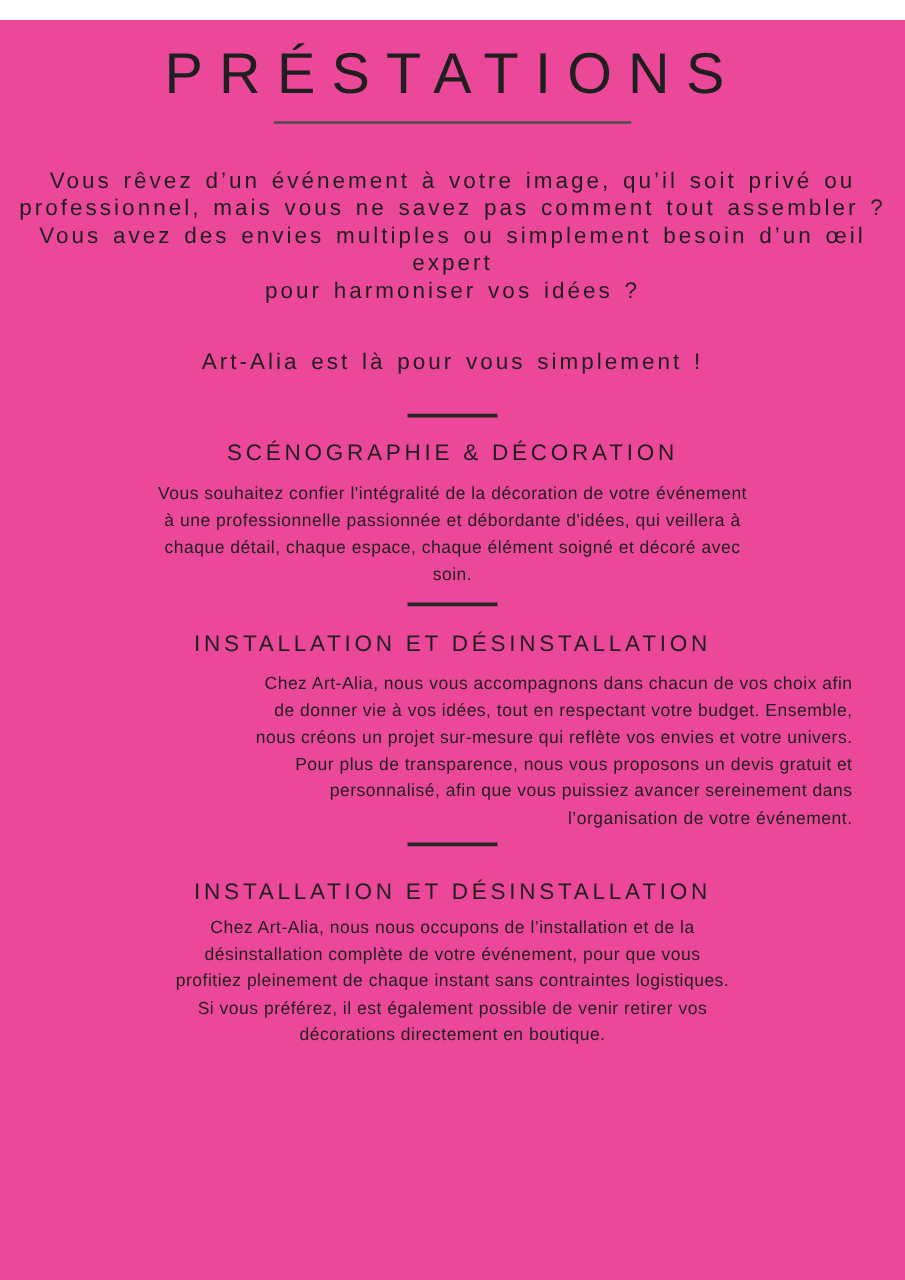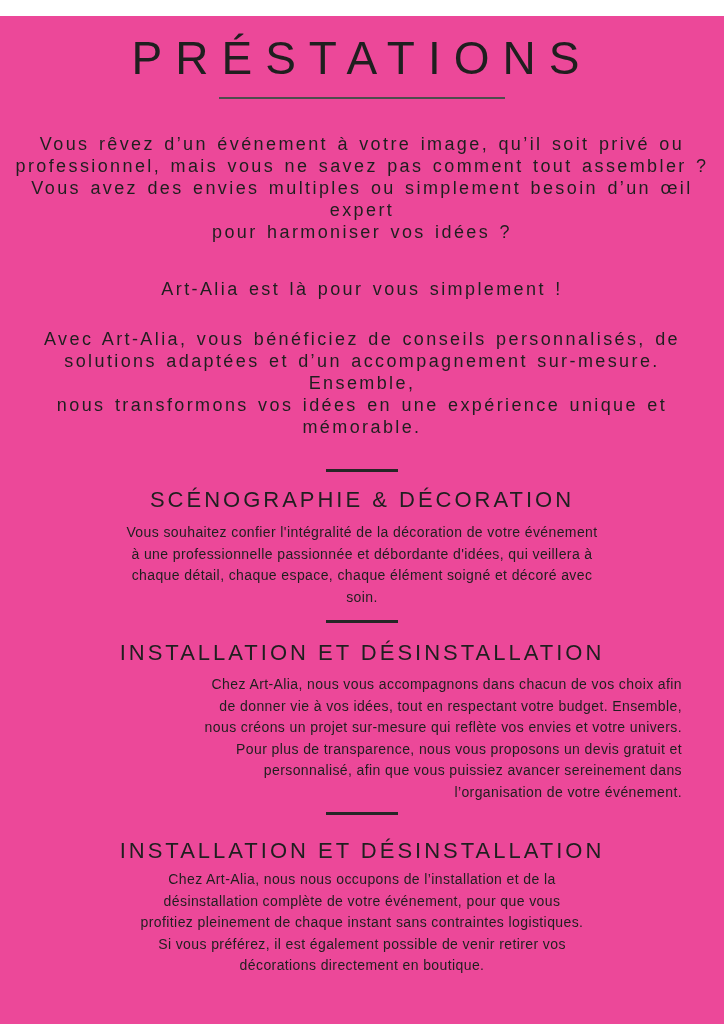--- a/index.html
+++ b/index.html
@@ -49,21 +49,21 @@
     height: 3px;
     background: #262626;
     margin: 0 auto;
   }
   .divider.d1 { margin-top: 9px; }
   .divider.d2 { margin-top: 12px; }
   .divider.d3 { margin-top: 9px; }
   .section-heading {
     margin: 0;
     text-align: center;
-    font-size: 22px;
+    font-size: 18px;
     font-weight: 400;
     letter-spacing: 3px;
     line-height: 28px;
     white-space: nowrap;
   }
   .s1 .section-heading { margin-top: 14px; }
   .s2 .section-heading { margin-top: 16px; }
   .s3 .section-heading { margin-top: 22px; }
   .section-body {
     width: 640px;
@@ -84,24 +84,20 @@
 
   <h1 class="page-title">PRÉSTATIONS</h1>
   <div class="title-underline"></div>
 
   <div class="intro">
     <p class="p1">Vous rêvez d’un événement à votre image, qu’il soit privé ou
 professionnel, mais vous ne savez pas comment tout assembler ?
 Vous avez des envies multiples ou simplement besoin d’un œil expert
 pour harmoniser vos idées ?</p>
     <p class="tagline">Art-Alia est là pour vous simplement !</p>
-    <p class="p3">Avec Art-Alia, vous bénéficiez de conseils personnalisés, de
-solutions adaptées et d’un accompagnement sur-mesure. Ensemble,
-nous transformons vos idées en une expérience unique et
-mémorable.</p>
   </div>
 
   <div class="section s1">
     <div class="divider d1"></div>
     <h2 class="section-heading">SCÉNOGRAPHIE &amp; DÉCORATION</h2>
     <p class="section-body">Vous souhaitez confier l'intégralité de la décoration de votre événement
 à une professionnelle passionnée et débordante d'idées, qui veillera à
 chaque détail, chaque espace, chaque élément soigné et décoré avec
 soin.</p>
   </div>

